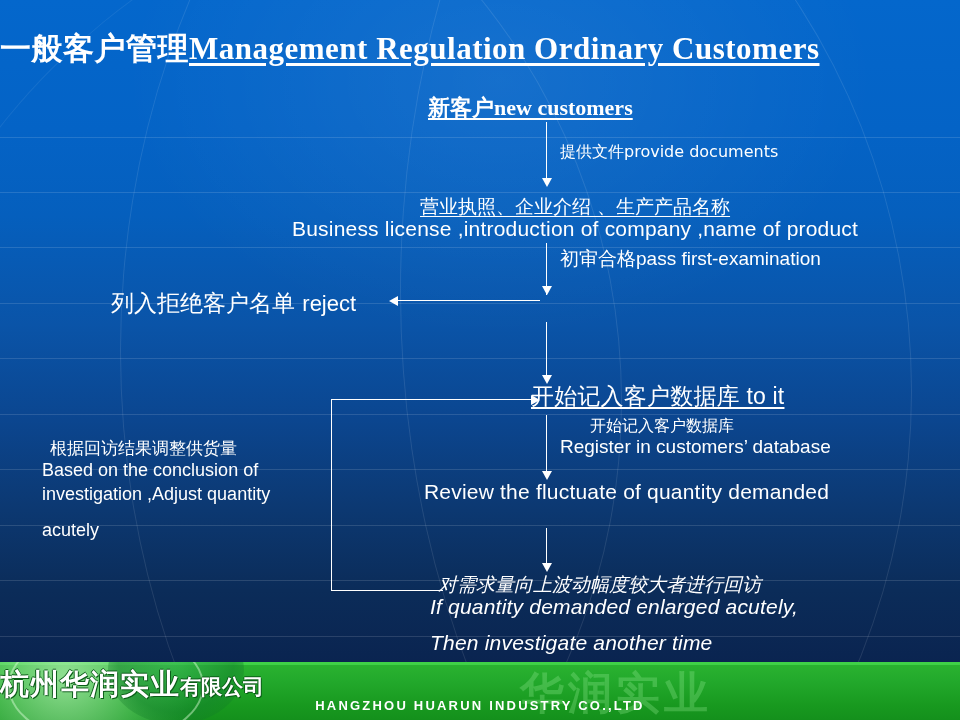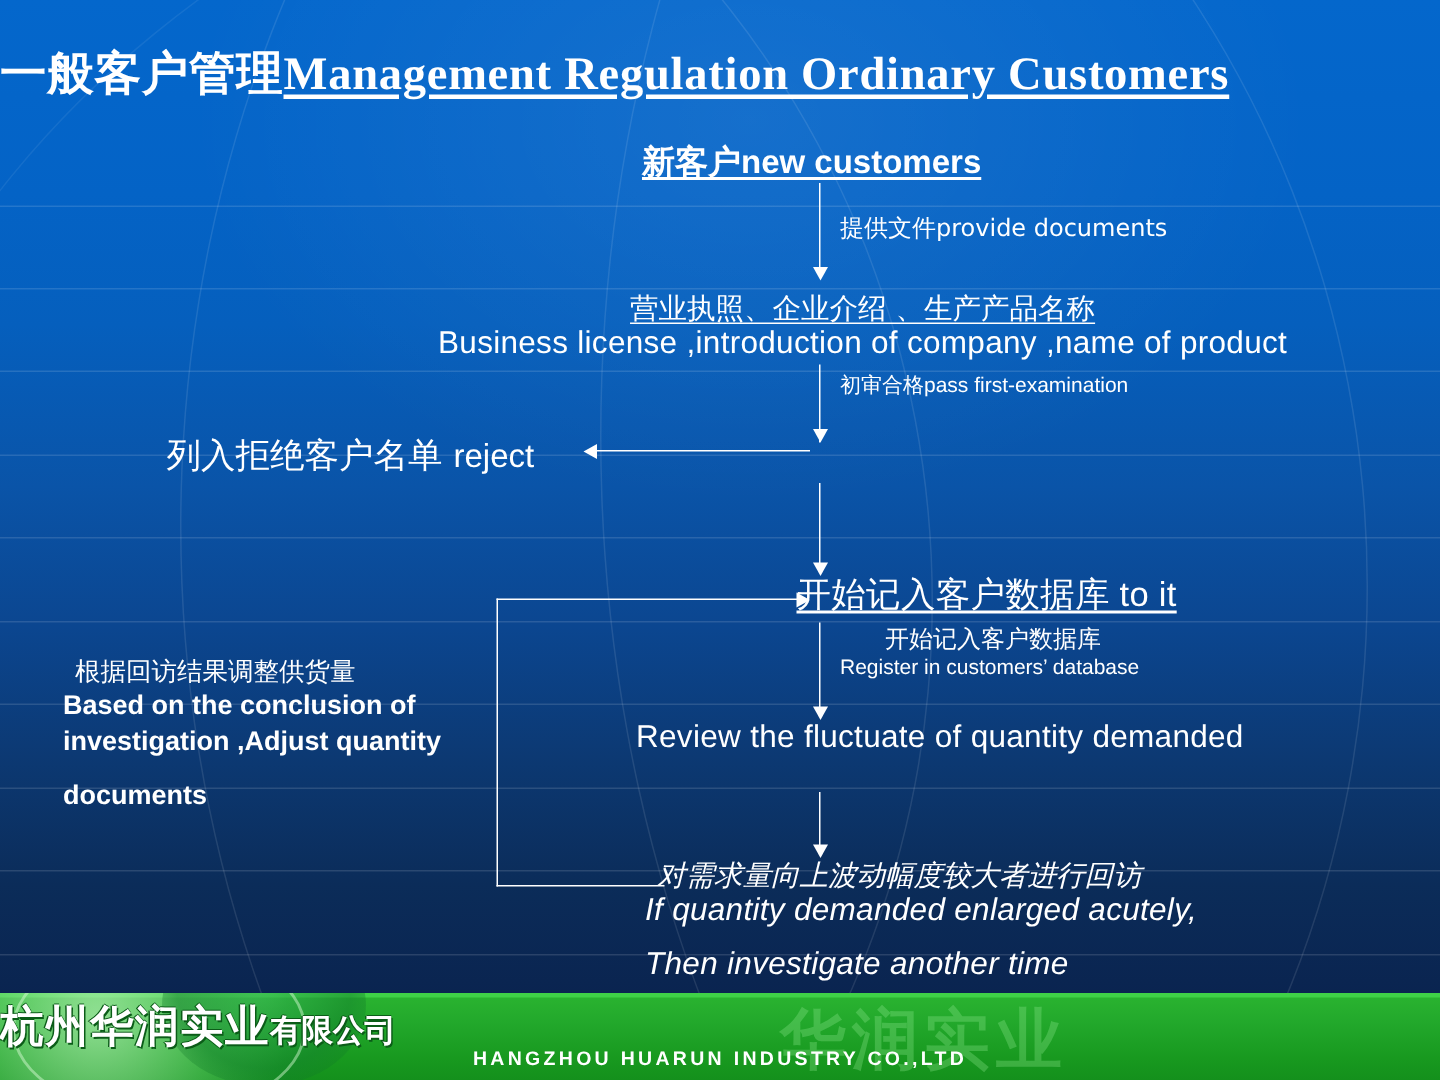--- a/index.html
+++ b/index.html
@@ -73,21 +73,21 @@
   .title .cn { font-family: "DejaVu Serif", "Liberation Serif", serif; }
   .title .en { text-decoration: underline; text-underline-offset: 4px; }
 
   
   .node {
     position: absolute;
     white-space: nowrap;
     line-height: 1.12;
   }
   .serif-node {
-    font-family: Liberation Sans, sans-serif;
+    font-family: Liberation Serif, serif;
     font-size: 22px;
     font-weight: 700;
     text-decoration: underline;
     text-underline-offset: 3px;
   }
   .cn-line {
     font-family: "DejaVu Sans", sans-serif;
     font-size: 19px;
   }
   .cn-line.ul { text-decoration: underline; text-underline-offset: 3px; }
@@ -95,21 +95,21 @@
     font-family: "Liberation Sans", sans-serif;
     font-size: 21px;
     letter-spacing: 0.2px;
   }
   .label-cn {
     font-family: "DejaVu Sans", sans-serif;
     font-size: 16px;
   }
   .label-en {
     font-family: "Liberation Sans", sans-serif;
-    font-size: 14px;
+    font-size: 19px;
   }
   .edge-label {
     position: absolute;
     white-space: nowrap;
     line-height: 1.18;
   }
   .reject {
     position: absolute;
     white-space: nowrap;
     font-family: "DejaVu Serif", "Liberation Serif", serif;
@@ -140,21 +140,21 @@
   }
   .sidebox .cn {
     font-family: "DejaVu Sans", sans-serif;
     font-size: 17px;
     padding-left: 8px;
     display: block;
   }
   .sidebox .en {
     font-family: "Liberation Sans", sans-serif;
     font-size: 18px;
-    font-weight: 700;
+    font-weight: 400;
     display: block;
   }
   .sidebox .en.sp { margin-top: 12px; }
 
   
   .vline {
     position: absolute;
     width: 1px;
     background: #ffffff;
   }
@@ -349,21 +349,21 @@
   <div class="node" style="left:430px; top:574px;font-style:italic;">
     <div class="cn-line" style="padding-left:8px;">对需求量向上波动幅度较大者进行回访</div>
     <div class="en-line">If quantity demanded  enlarged acutely,</div>
     <div class="en-line" style="margin-top:12px;">Then investigate another time</div>
   </div>
 
   <div class="sidebox">
     <span class="cn">根据回访结果调整供货量</span>
     <span class="en">Based on the conclusion of</span>
     <span class="en">investigation ,Adjust quantity</span>
-    <span class="en sp">documents</span>
+    <span class="en sp">acutely</span>
   </div>
 
   <div class="footer">
     <div class="strip-top"></div>
     <div class="globe"></div>
     <div class="globe2"></div>
     <div class="ring"></div>
     <div class="ghost">华润实业</div>
     <div class="cn-logo">
       <span>杭州华润实业</span><span class="small">有限公司</span>

